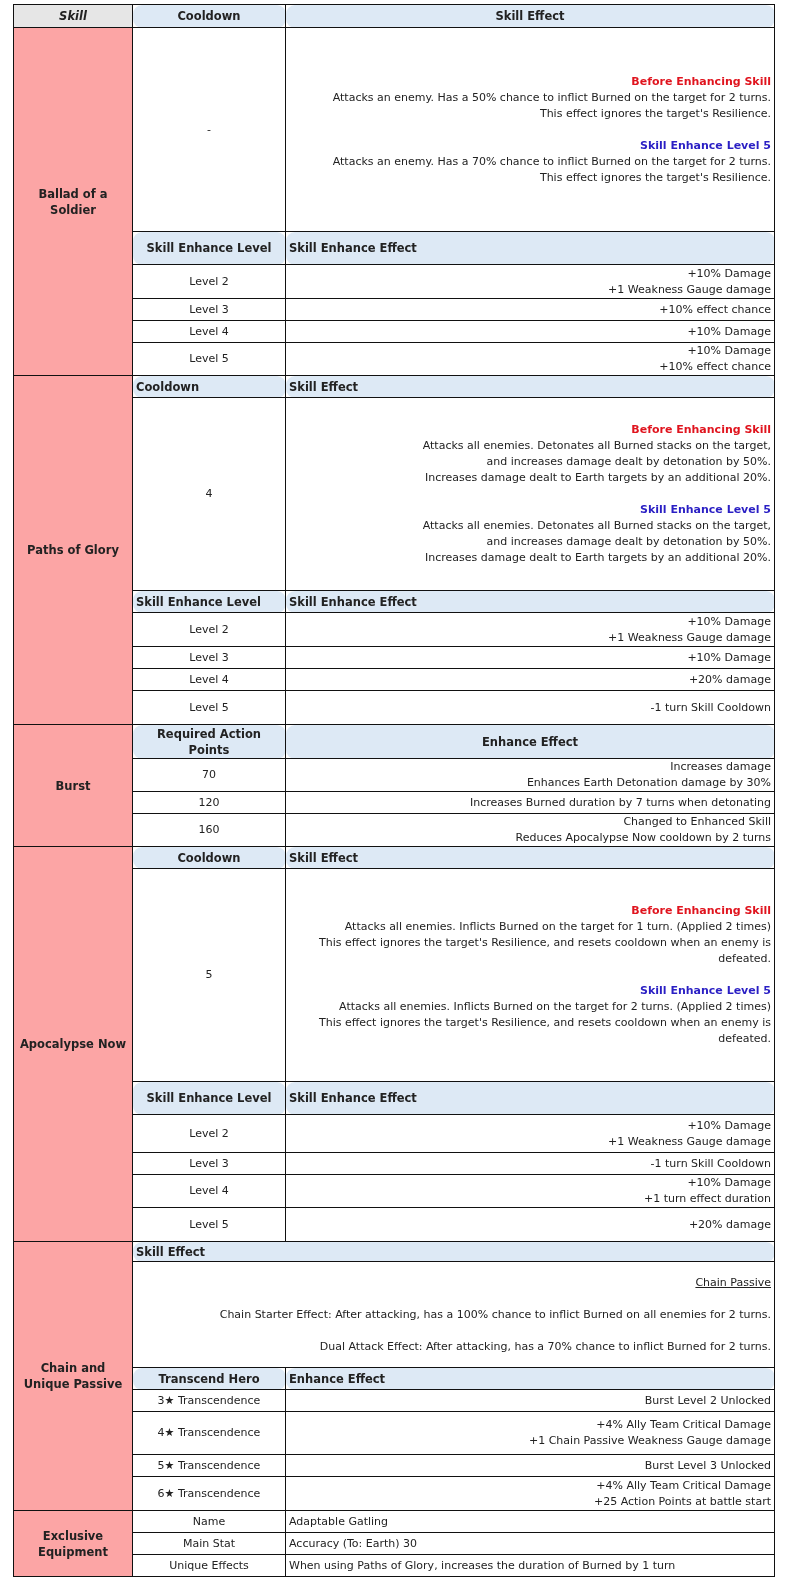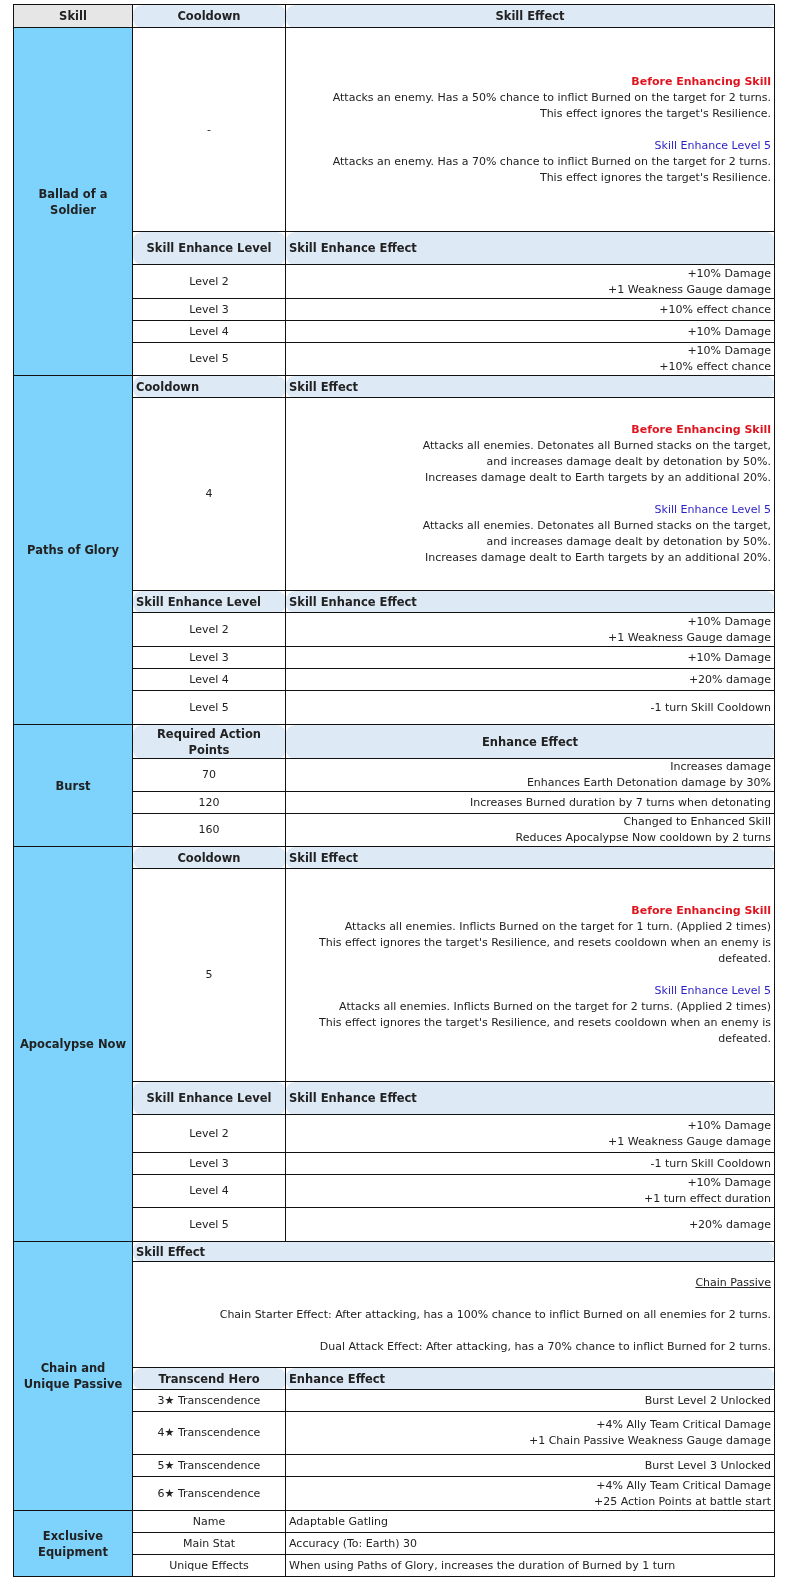--- a/index.html
+++ b/index.html
@@ -1,27 +1,27 @@
 <!DOCTYPE html>
 <html><head>
 <meta charset="utf-8">
 <style>
   html, body { margin: 0; padding: 0; background: #ffffff; }
   body { width: 787px; height: 1589px; position: relative; font-family: "DejaVu Sans", sans-serif; font-size: 11px; color: #222; }
   table.main { position: absolute; left: 13px; top: 4px; width: 762px; border-collapse: collapse; table-layout: fixed; }
   table.main td { border: 1px solid #111; padding: 0 3px; vertical-align: middle; line-height: 16px; }
   .c-skill { width: 119px; }
   .c-mid { width: 153px; }
-  .skill-name { background: #7dd3fc; text-align: center; font-weight: bold; font-size: 11.5px; }
+  .skill-name { background: #fca5a5; text-align: center; font-weight: bold; font-size: 11.5px; }
   .hdr { background: #dde9f5; font-weight: bold; font-size: 11.5px; border-radius: 9px; }
-  .hdr-grey { background: #e6e6e6; font-weight: bold; text-align: center; font-size: 11.5px; }
+  .hdr-grey { background: #e6e6e6; font-weight: bold; text-align: center; font-size: 11.5px; font-style: italic; }
   .center { text-align: center; }
   .left { text-align: left; }
   .red { color: #e0141e; font-weight: bold; }
-  .blue { color: #2a1fc4; font-weight: normal; }
+  .blue { color: #2a1fc4; font-weight: bold; }
   .ul { text-decoration: underline; }
   .para { display: block; text-align: right; }
   .gap { display: block; height: 16px; }
 </style>
 </head>
 <body>
 
 <table class="main">
   <colgroup>
       <col class="c-skill">

